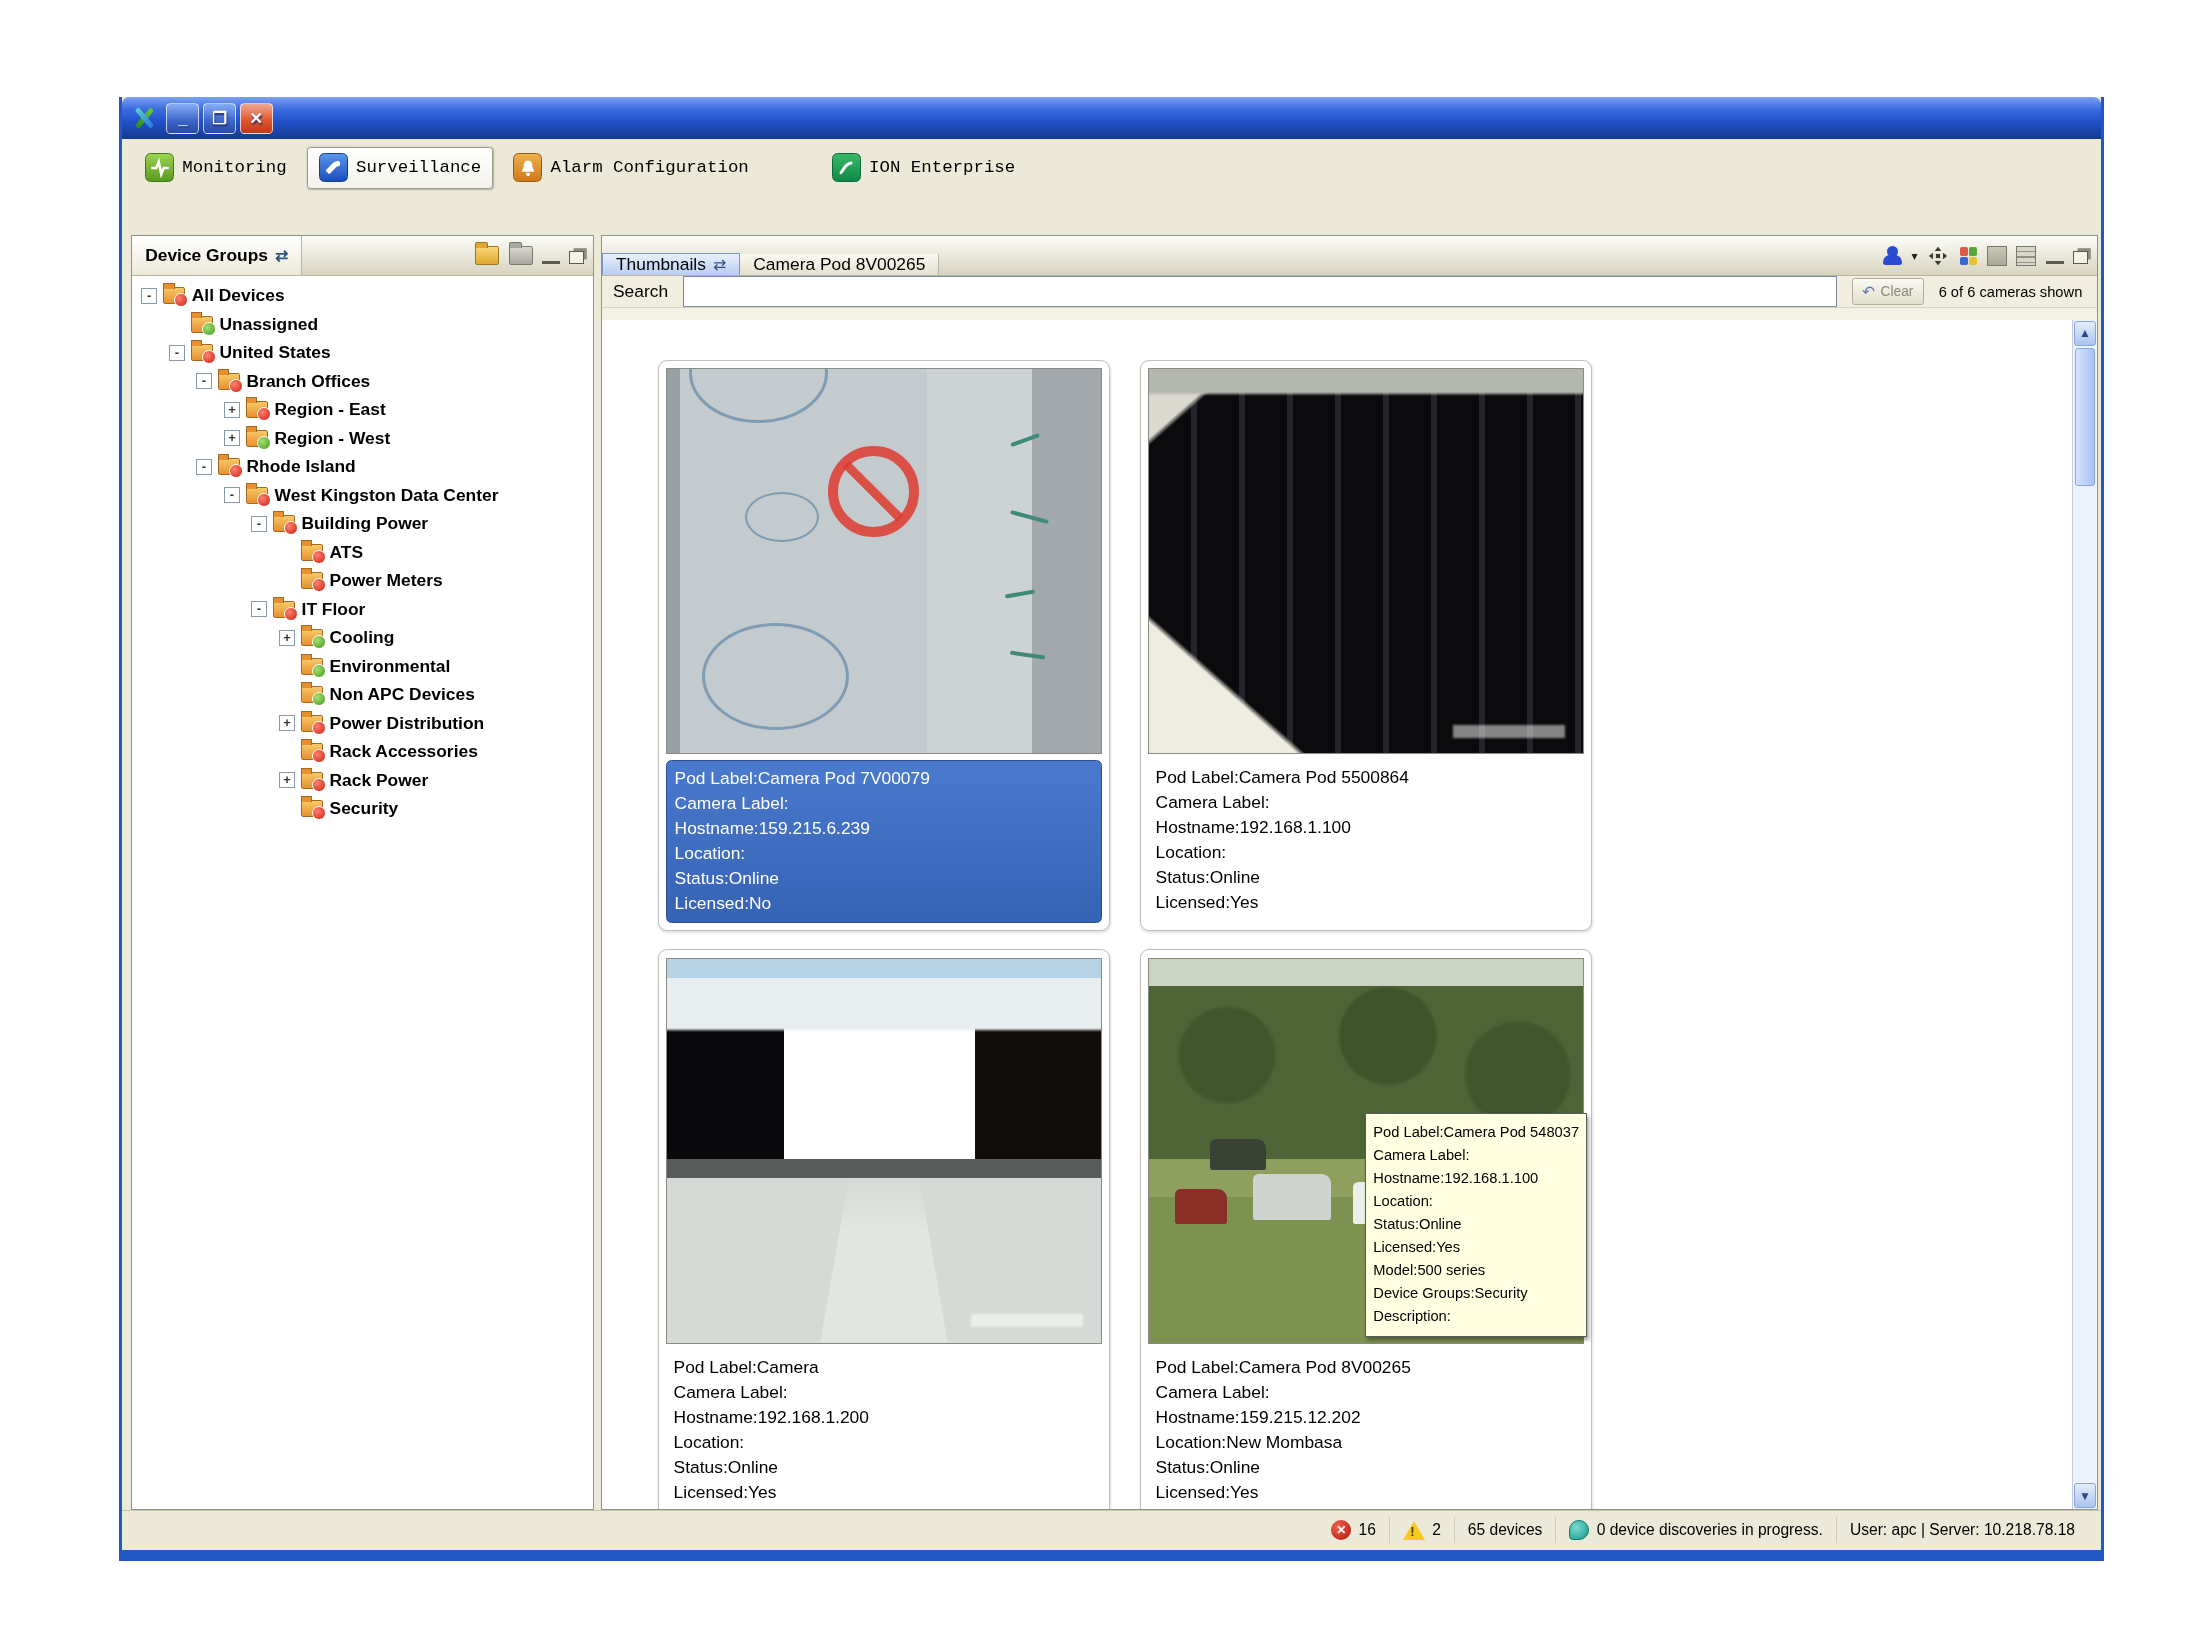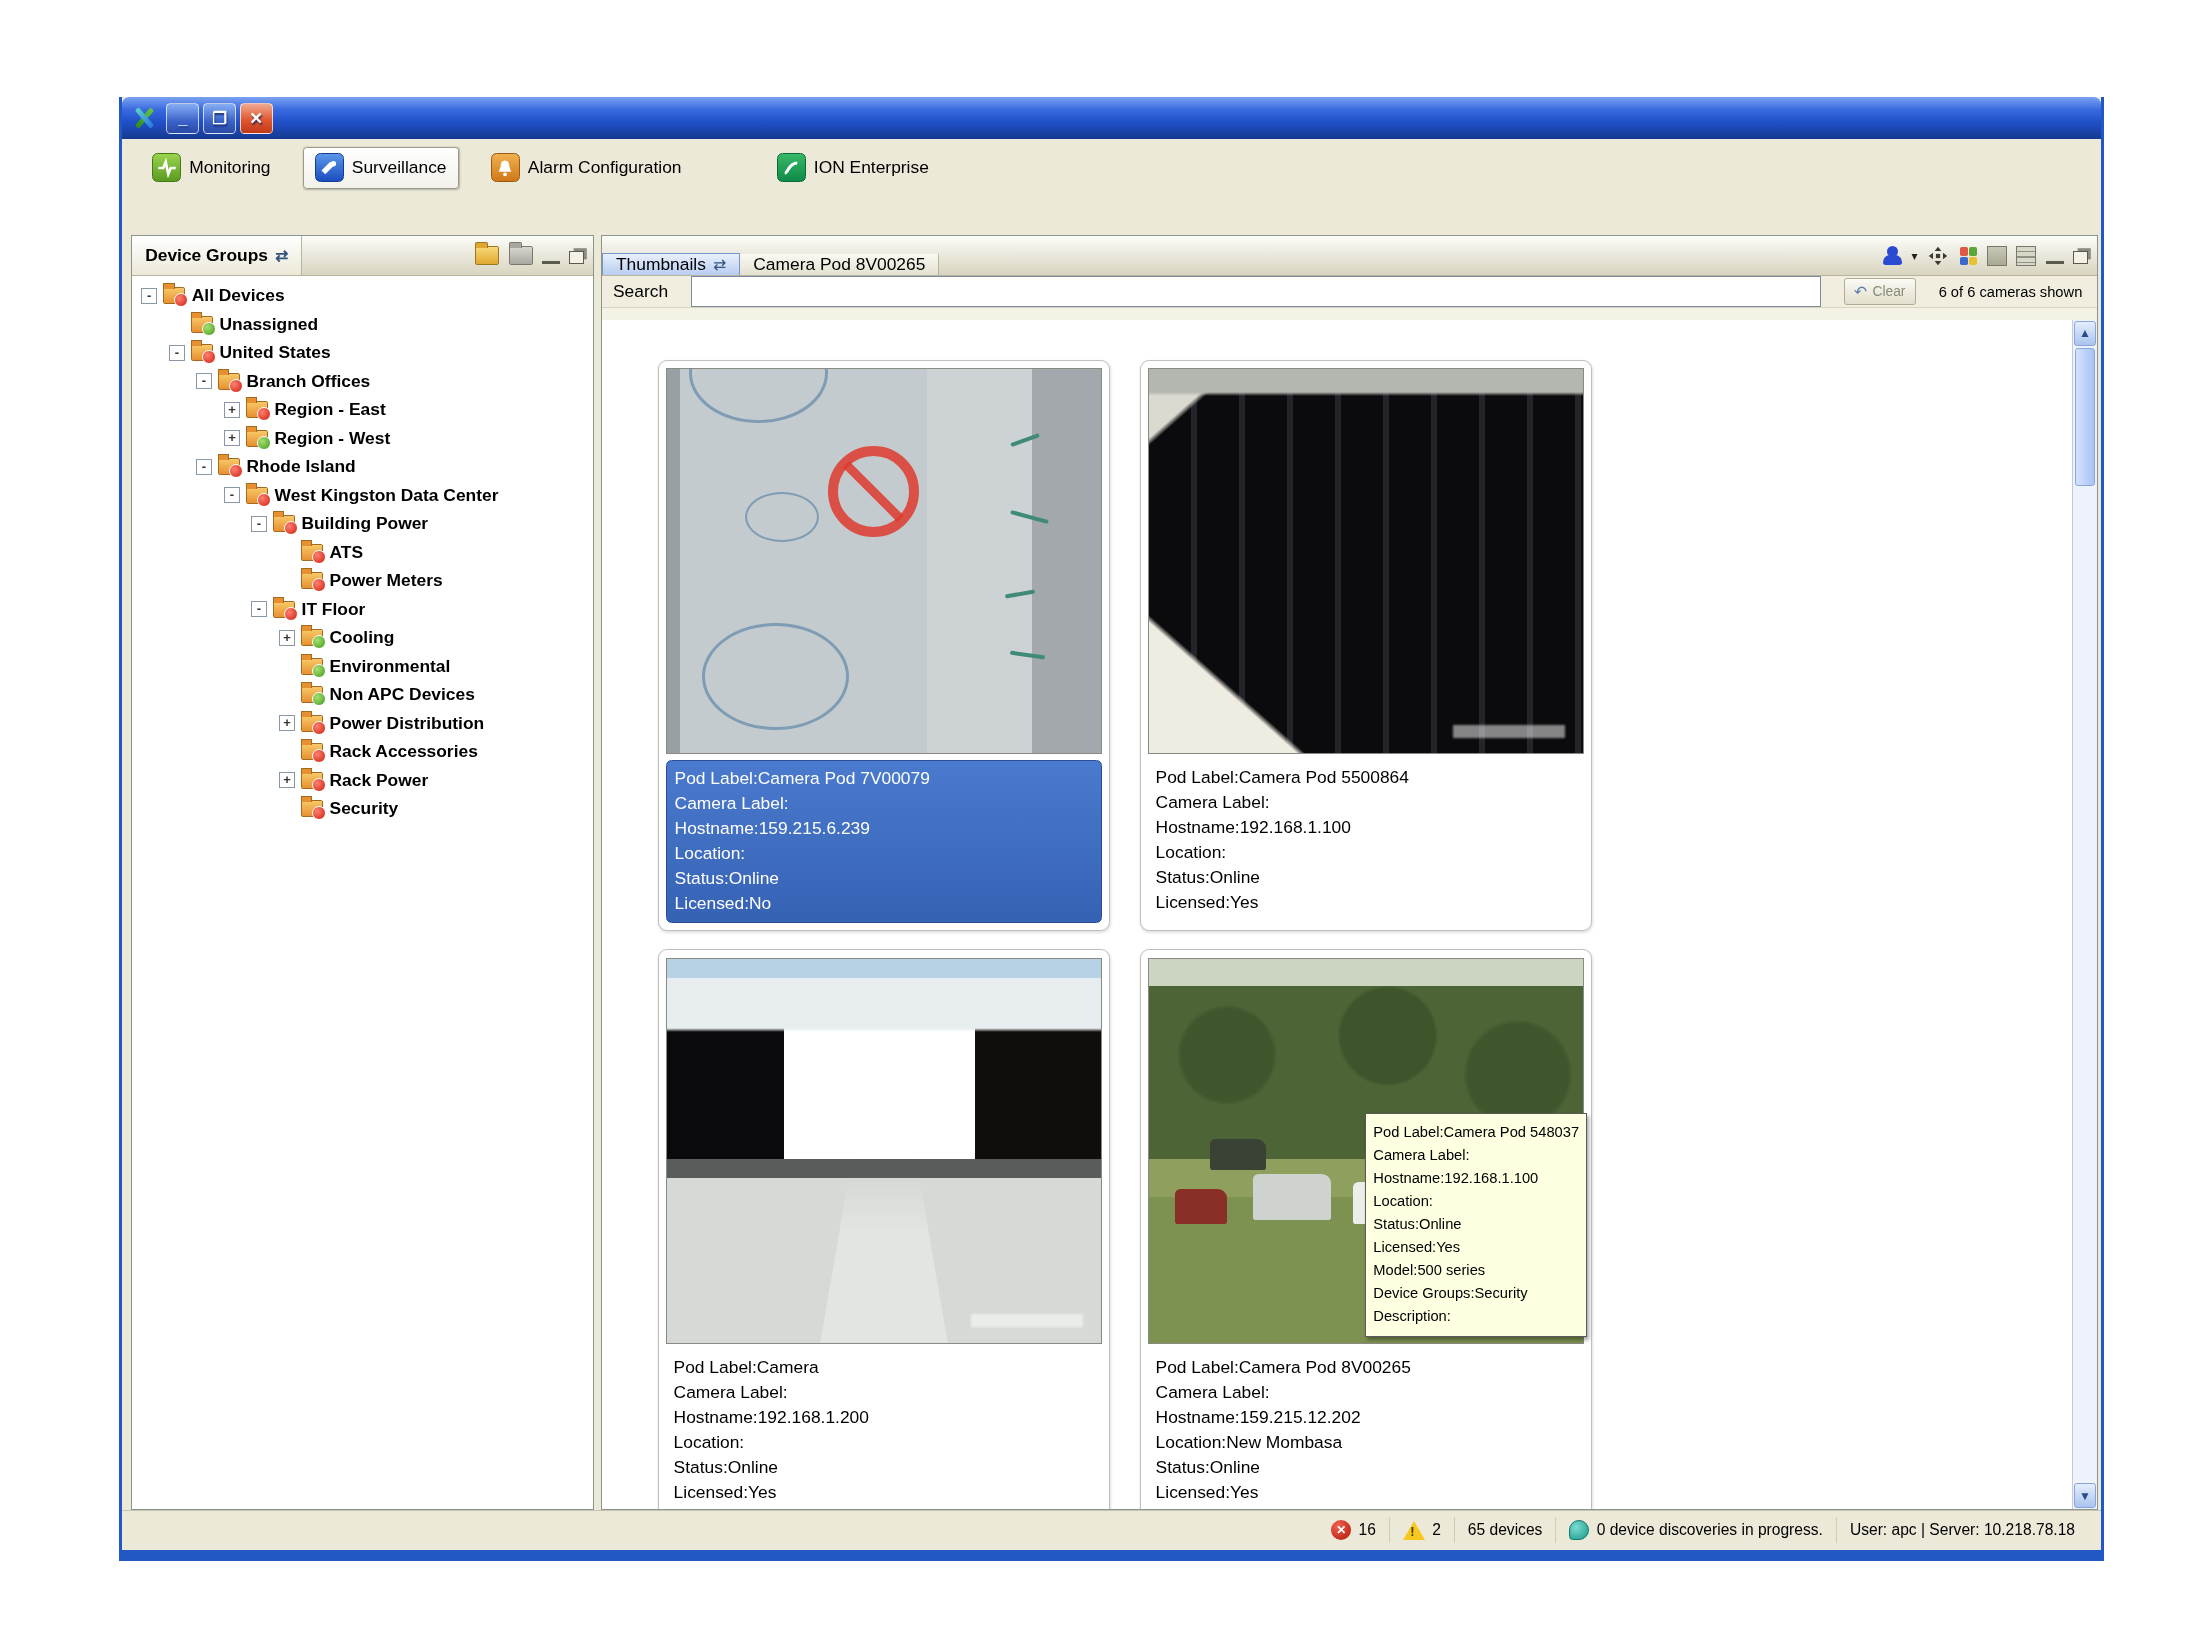--- a/index.html
+++ b/index.html
@@ -23,21 +23,21 @@
   .winbtns { display:flex; gap:3.7px; }
   .wbtn { width:33px; height:31px; border-radius:4.6px; border:0.9px solid rgba(255,255,255,.7);
           color:#fff; font-size:16.5px; font-weight:bold; display:flex; align-items:center; justify-content:center;
           background:linear-gradient(#86aef4,#3a62c8 60%,#2a4aa8); }
   .wbtn.close { background:linear-gradient(#f0a890,#e05830 55%,#c03818); }
 
   .menubar { height:35px; display:flex; align-items:center; padding-left:7.3px; background:#ece9d8;
              border-bottom:0.9px solid #e0dcc8; }
   .menu-item { padding:4.6px 13.8px; font-size:17.4px; }
 
-  .toolbar { height:57px; display:flex; align-items:center; gap:20px; padding:0 18px; }
+  .toolbar { height:57px; display:flex; align-items:center; gap:8px; padding:0 11px;font-family:Liberation Mono, monospace; }
   .tbtn { display:flex; align-items:center; gap:8.3px; padding:5.5px 11px; font-size:17.4px; border-radius:3.7px;
           border:0.9px solid transparent; }
   .tbtn.active { background:linear-gradient(#ffffff,#f2f1ea); border:0.9px solid #9a9a88;
                  box-shadow:0.9px 0.9px 1.8px rgba(0,0,0,.25); }
   .tbtn.gap { margin-left:51px; }
   .ticon { width:29px; height:29px; border-radius:5.5px; display:flex; align-items:center; justify-content:center; flex:0 0 auto; }
   .ticon svg { width:20px; height:20px; }
   .ticon.green  { background:linear-gradient(#9ad44e,#5a9a20); border:0.9px solid #447a14; }
   .ticon.blue   { background:linear-gradient(#5a96e8,#1a4ec0); border:0.9px solid #123c96; }
   .ticon.orange { background:linear-gradient(#f0b050,#d07818); border:0.9px solid #9a5a10; }
@@ -81,21 +81,21 @@
              background:linear-gradient(#f8c868,#e89030); border:0.9px solid #a06a20; }
   .tfolder::before { content:""; position:absolute; left:-0.9px; top:-4.6px; width:9.2px; height:4.6px;
              background:#e89030; border:0.9px solid #a06a20; border-bottom:none; }
   .tfolder::after { content:""; position:absolute; right:-3.7px; bottom:-3.7px; width:12px; height:12px;
              border-radius:50%; border:1.8px solid #fff; }
   .tfolder.st-critical::after { background:radial-gradient(circle at 35% 35%, #ff8070, #cc2010); }
   .tfolder.st-ok::after { background:radial-gradient(circle at 35% 35%, #a8e070, #3f9a1e); }
 
   
   .search-row { position:absolute; top:40px; left:0; right:0; height:32px; background:#f1eee0;
-                display:flex; align-items:center; gap:23px; padding:0 11px; border-bottom:0.9px solid #d8d4c0; }
+                display:flex; align-items:center; gap:15px; padding:0 11px; border-bottom:0.9px solid #d8d4c0; }
   .search-label { font-size:17.4px; }
   .search-input { flex:1 1 auto; height:31px; border:0.9px solid #7a8aa0; background:#fff; font-size:16.5px; padding:0 7.3px; }
   .clear-btn { display:flex; align-items:center; gap:5.5px; padding:3.7px 9.2px; font-size:13.8px; color:#8a8a78;
                background:linear-gradient(#fbfaf4,#e2dfcc); border:0.9px solid #b0ac98; border-radius:2.8px; }
   .clear-btn .undo { color:#5a7ab0; font-size:15.6px; }
   .search-results { font-size:14.7px; white-space:nowrap; padding-right:3.7px; }
 
   
   .content { position:absolute; top:84px; left:0; right:0; bottom:0; background:#fff; overflow:hidden; }
   .grid { position:absolute; inset:0; padding:40px 64px 0 37px; display:flex; flex-wrap:wrap;

